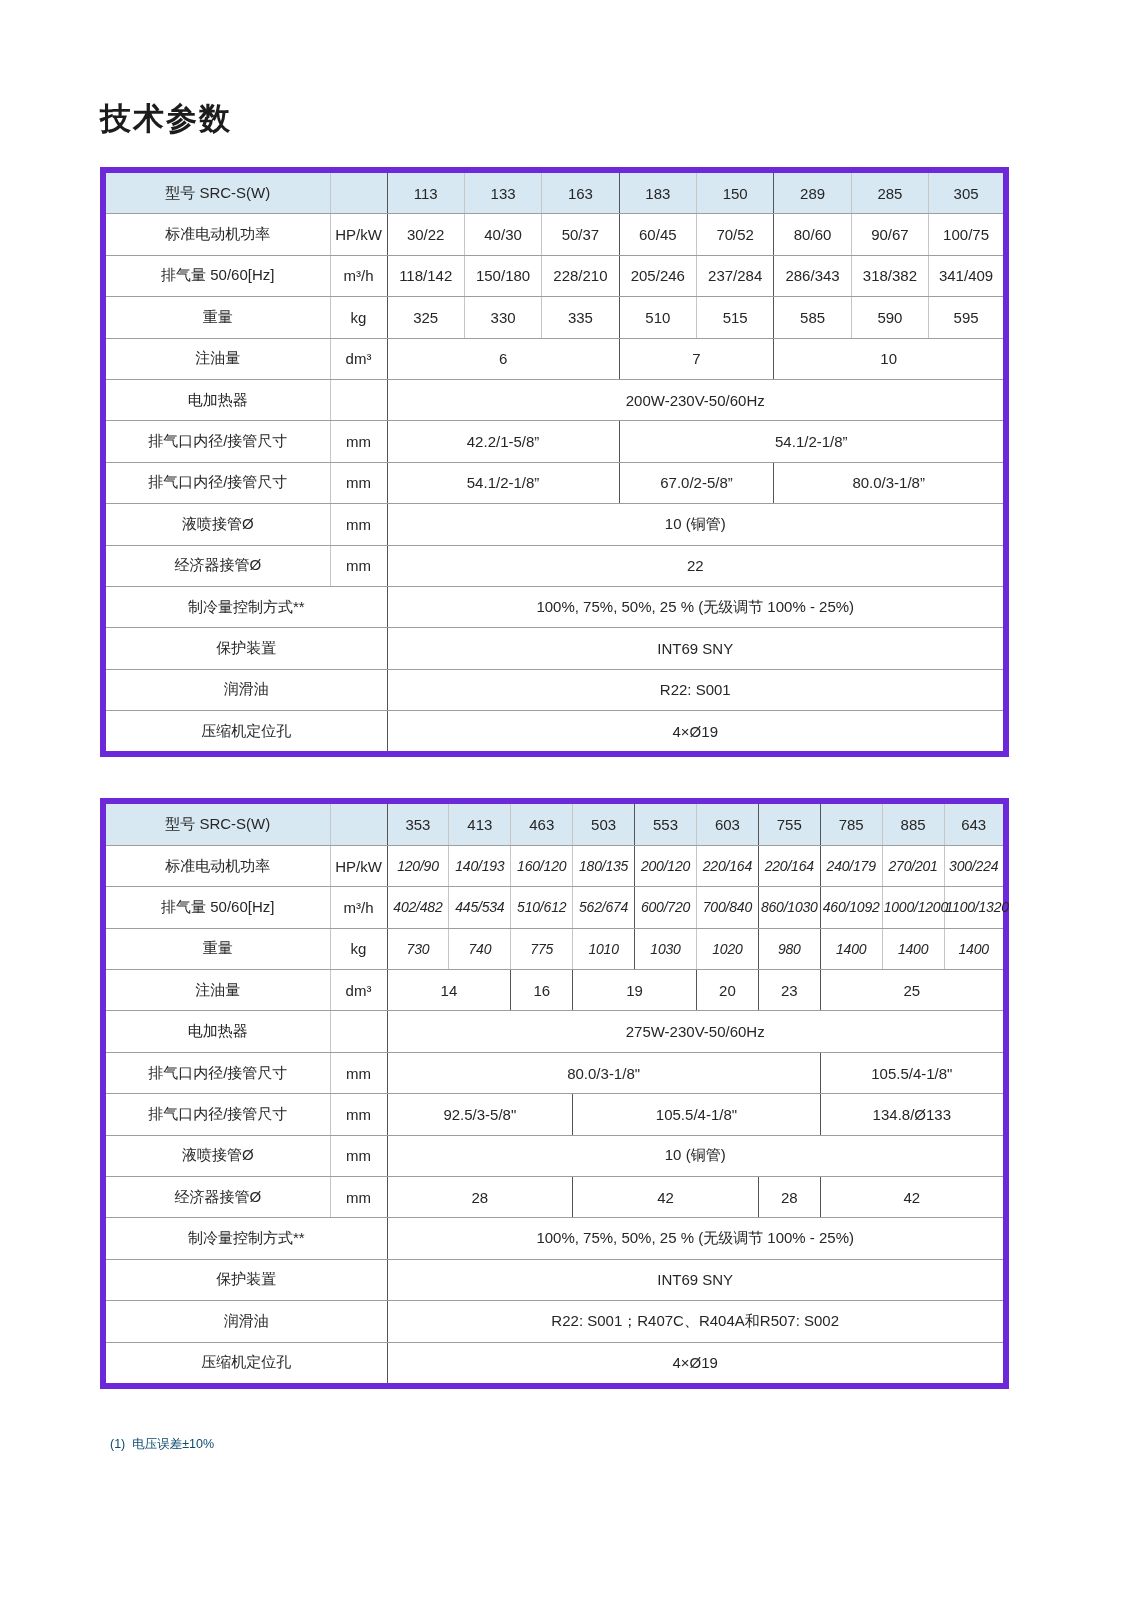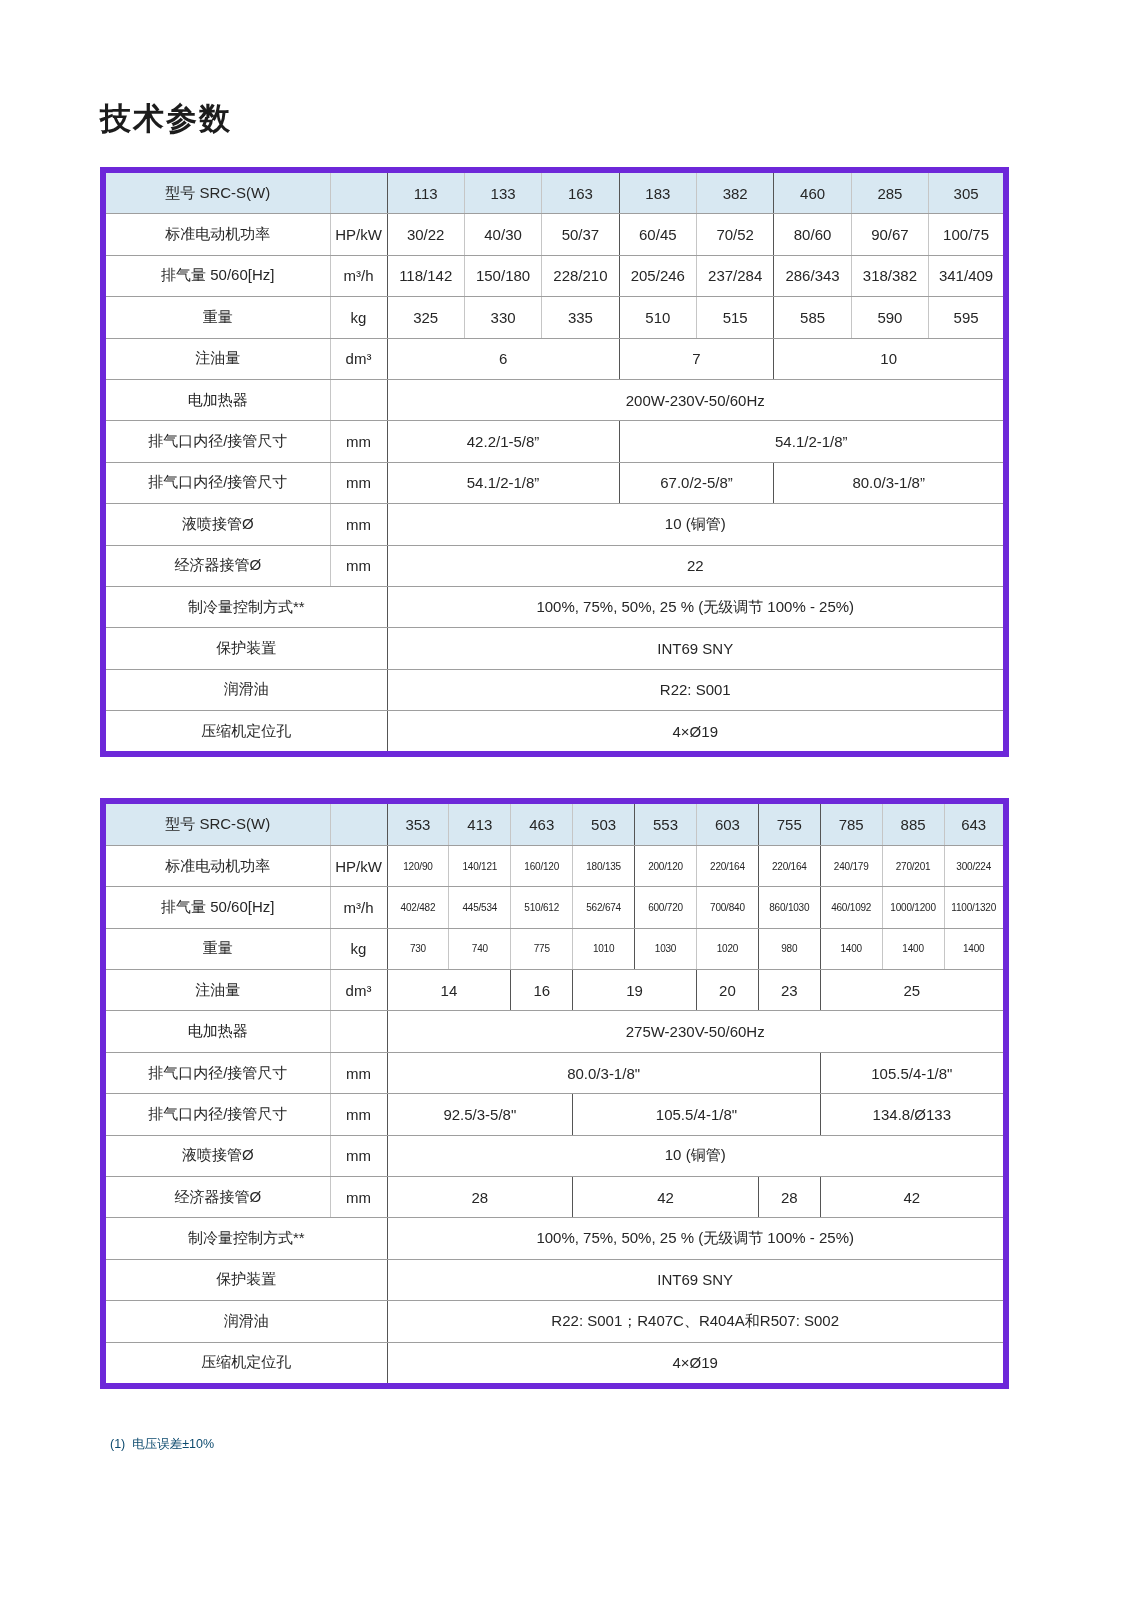--- a/index.html
+++ b/index.html
@@ -44,21 +44,21 @@
     font-size: 15px;
     padding: 0 2px;
     white-space: nowrap;
     overflow: visible;
   }
   table.spec td:last-child { border-right: none; margin-left: 15px; }
   table.spec tr:last-child td { border-bottom: none; }
   table.spec td.dark { border-right: 1px solid var(--dk); }
   table.spec tr.head td { background: var(--hdr); }
   table.spec td.val { padding: 0 1px; }
-  table.spec td.sm { font-size: 10px; letter-spacing: -0.2px; }
+  table.spec td.sm { font-size: 14px; letter-spacing: -0.2px; font-style: italic; }
   table.spec2 { margin-top: 41px; }
   .footnote {
     margin-top: 47px;
     padding-left: 10px;
     font-size: 12.5px;
     color: #0c4a6e;
     white-space: pre;
   }
 </style>
 </head>
@@ -80,22 +80,22 @@
         <col style="width:77.375px">
       </colgroup>
       <tbody>
         <tr class="head">
           <td class="lab">型号 SRC-S(W)</td>
           <td class="unit dark"></td>
           <td class="val">113</td>
           <td class="val">133</td>
           <td class="val dark">163</td>
           <td class="val">183</td>
-          <td class="val dark">382</td>
-          <td class="val">460</td>
+          <td class="val dark">150</td>
+          <td class="val">289</td>
           <td class="val">285</td>
           <td class="val">305</td>
         </tr>
         <tr>
           <td class="lab">标准电动机功率</td>
           <td class="unit dark">HP/kW</td>
           <td class="val">30/22</td>
           <td class="val">40/30</td>
           <td class="val dark">50/37</td>
           <td class="val">60/45</td>
@@ -208,21 +208,21 @@
           <td class="val dark">603</td>
           <td class="val dark">755</td>
           <td class="val">785</td>
           <td class="val">885</td>
           <td class="val">643</td>
         </tr>
         <tr>
           <td class="lab">标准电动机功率</td>
           <td class="unit dark">HP/kW</td>
           <td class="val sm">120/90</td>
-          <td class="val sm">140/121</td>
+          <td class="val sm">140/193</td>
           <td class="val sm">160/120</td>
           <td class="val sm dark">180/135</td>
           <td class="val sm">200/120</td>
           <td class="val sm dark">220/164</td>
           <td class="val sm dark">220/164</td>
           <td class="val sm">240/179</td>
           <td class="val sm">270/201</td>
           <td class="val sm">300/224</td>
         </tr>
         <tr>

